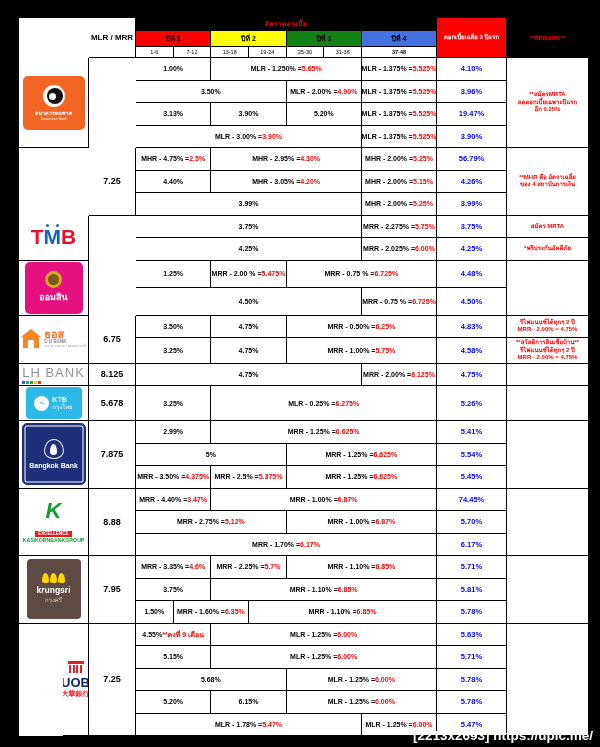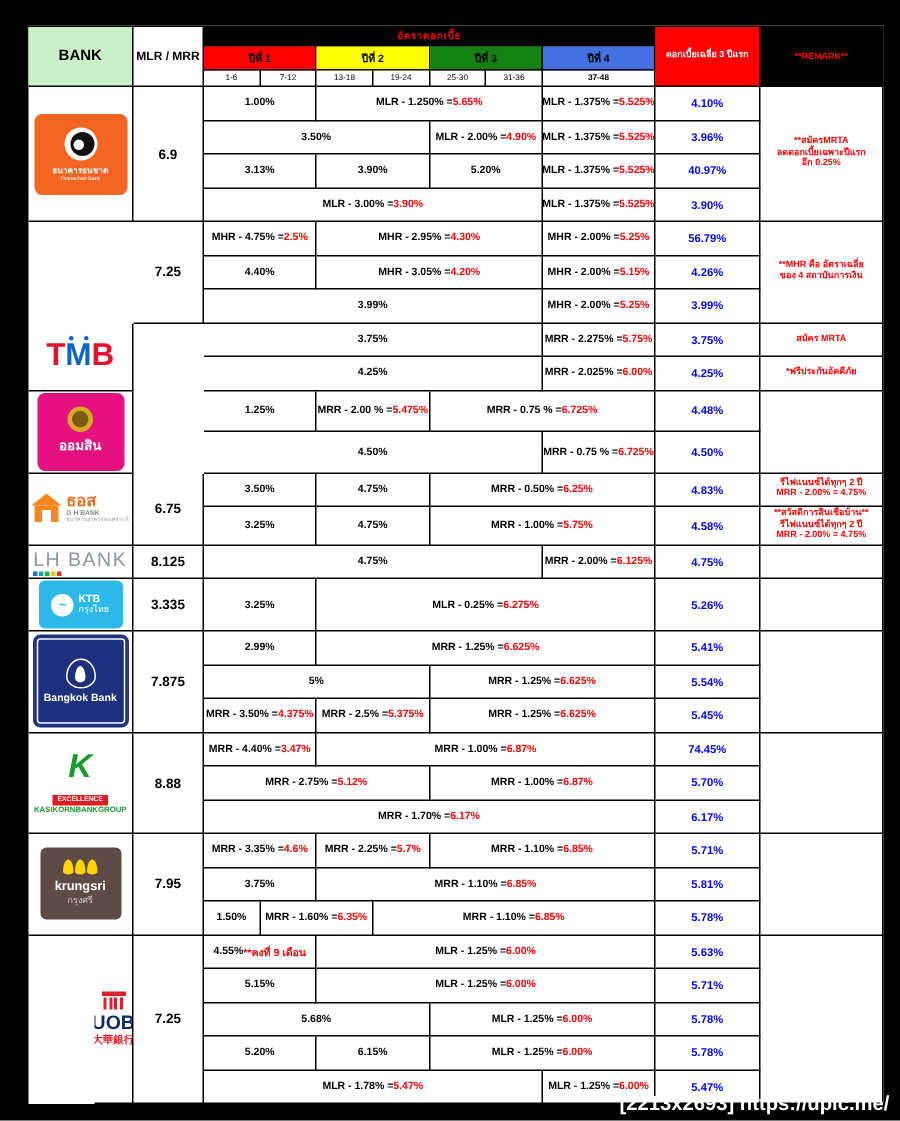--- a/index.html
+++ b/index.html
@@ -65,37 +65,36 @@
   .ktb .a{font-size:7px;font-weight:bold;}
   .ktb .t{font-size:6px;}
   .bbl{width:62px;height:60px;background:#1e2f7c;border:1px solid #1e2f7c;box-shadow:inset 0 0 0 1.5px #1e2f7c, inset 0 0 0 2.5px #fff;display:flex;flex-direction:column;align-items:center;justify-content:center;}
   .bbl .em{width:18px;height:18px;border:1.5px solid #fff;border-radius:50% 50% 50% 50%/60% 60% 40% 40%;display:flex;align-items:center;justify-content:center;}
   .bbl .em i{width:7px;height:11px;background:#fff;border-radius:50% 50% 50% 50%/70% 70% 30% 30%;}
   .bbl .nm{color:#fff;font-weight:bold;font-size:7px;margin-top:3px;}
   .kbk{line-height:1;}
   .kbk .k{color:#169b2e;font-weight:bold;font-size:22px;font-style:italic;}
   .kbk .bx{background:#e11b22;color:#fff;font-weight:bold;font-size:4.5px;padding:1px 3px;margin:1px auto;display:inline-block;}
   .kbk .gp{color:#169b2e;font-weight:bold;font-size:5.2px;}
-  .krs{width:54px;height:48px;background:#5f4b45;border-radius:4px;}
+  .krs{width:54px;height:60px;background:#5f4b45;border-radius:4px;}
   .krs .fl{display:flex;gap:1px;}
   .krs .fl i{width:7px;height:10px;background:#ffd400;border-radius:50% 50% 50% 50%/80% 80% 20% 20%;display:block;}
   .krs .en{color:#fff;font-weight:bold;font-size:8.5px;margin-top:2px;}
   .krs .th{color:#d8cfc5;font-size:6px;}
   .uob{line-height:1.05;}
   .uob .bars{display:flex;gap:1.5px;justify-content:center;border-top:3px solid #e21e26;padding-top:1px;width:16px;margin:0 auto 1px;}
   .uob .bars i{width:2px;height:8px;background:#e21e26;display:block;}
   .uob .en{color:#0a2a6b;font-weight:bold;font-size:13px;display:inline;}
   .uob .cn{color:#e21e26;font-size:7px;font-weight:bold;}
 </style>
 </head>
 <body>
 
 <div id="sheet">
   <div class="hgrid" id="hgrid">
-    <div class="cell bank-h" style="grid-area:1/1/4/2">BANK</div>
     <div class="cell mlr-h" style="grid-area:1/2/4/3">MLR / MRR</div>
     <div class="cell ratebar hz" style="grid-area:1/3/2/10">อัตราดอกเบี้ย</div>
     <div class="cell avg-h" style="grid-area:1/10/4/11">ดอกเบี้ยเฉลี่ย 3 ปีแรก</div>
     <div class="cell rem-h" style="grid-area:1/11/4/12">**REMARK**</div>
   <div class="cell yearcell hz" style="background: rgb(255, 0, 0); grid-area: 2 / 3 / auto / span 2;">ปีที่ 1</div>
       <div class="cell yearcell hz" style="background: rgb(255, 255, 0); grid-area: 2 / 5 / auto / span 2;">ปีที่ 2</div>
       <div class="cell yearcell hz" style="background: rgb(18, 130, 18); grid-area: 2 / 7 / auto / span 2;">ปีที่ 3</div>
       <div class="cell yearcell hz" style="background: rgb(68, 112, 224); grid-area: 2 / 9;">ปีที่ 4</div>
       <div class="cell mcell hz" style="grid-area: 3 / 3;">1-6</div>
       <div class="cell mcell hz" style="grid-area: 3 / 4;">7-12</div>
@@ -110,23 +109,20 @@
         <div class="cell bankcell" style="grid-area: 1 / 1 / span 4;">
           <div class="lg-box tnc">
             <div class="circ">
               <i></i>
               <b></b>
             </div>
             <div class="th">ธนาคารธนชาต</div>
             <div class="en">Thanachart Bank</div>
           </div>
         </div>
-        <div class="cell" style="grid-area: 1 / 2 / span 4;">
-          <span class="mlrv">6.9</span>
-        </div>
         <div class="cell rate" style="grid-area: 1 / 3 / auto / span 2;">
           <span class="rt">1.00%</span>
         </div>
         <div class="cell rate" style="grid-area: 1 / 5 / auto / span 4;">
           <span class="rt">MLR - 1.250% = </span>
           <span class="rv">5.65%</span>
         </div>
         <div class="cell rate" style="grid-area: 1 / 9 / auto / span 1;">
           <span class="rt">MLR - 1.375% = </span>
           <span class="rv">5.525%</span>
@@ -155,21 +151,21 @@
           <span class="rt">3.90%</span>
         </div>
         <div class="cell rate" style="grid-area: 3 / 7 / auto / span 2;">
           <span class="rt">5.20%</span>
         </div>
         <div class="cell rate" style="grid-area: 3 / 9 / auto / span 1;">
           <span class="rt">MLR - 1.375% = </span>
           <span class="rv">5.525%</span>
         </div>
         <div class="cell" style="grid-area: 3 / 10;">
-          <span class="avgv">40.97%</span>
+          <span class="avgv">19.47%</span>
         </div>
         <div class="cell rate" style="grid-area: 4 / 3 / auto / span 6;">
           <span class="rt">MLR - 3.00% = </span>
           <span class="rv">3.90%</span>
         </div>
         <div class="cell rate" style="grid-area: 4 / 9 / auto / span 1;">
           <span class="rt">MLR - 1.375% = </span>
           <span class="rv">5.525%</span>
         </div>
         <div class="cell" style="grid-area: 4 / 10;">
@@ -384,21 +380,21 @@
         <div class="cell bankcell" style="grid-area: 1 / 1 / span 1;">
           <div class="ktb">
             <div class="bird">~</div>
             <div class="tx">
               <div class="a">KTB</div>
               <div class="t">กรุงไทย</div>
             </div>
           </div>
         </div>
         <div class="cell" style="grid-area: 1 / 2 / span 1;">
-          <span class="mlrv">3.335</span>
+          <span class="mlrv">5.678</span>
         </div>
         <div class="cell rate" style="grid-area: 1 / 3 / auto / span 2;">
           <span class="rt">3.25%</span>
         </div>
         <div class="cell rate" style="grid-area: 1 / 5 / auto / span 5;">
           <span class="rt">MLR - 0.25% = </span>
           <span class="rv">6.275%</span>
         </div>
         <div class="cell" style="grid-area: 1 / 10;">
           <span class="avgv">5.26%</span>

